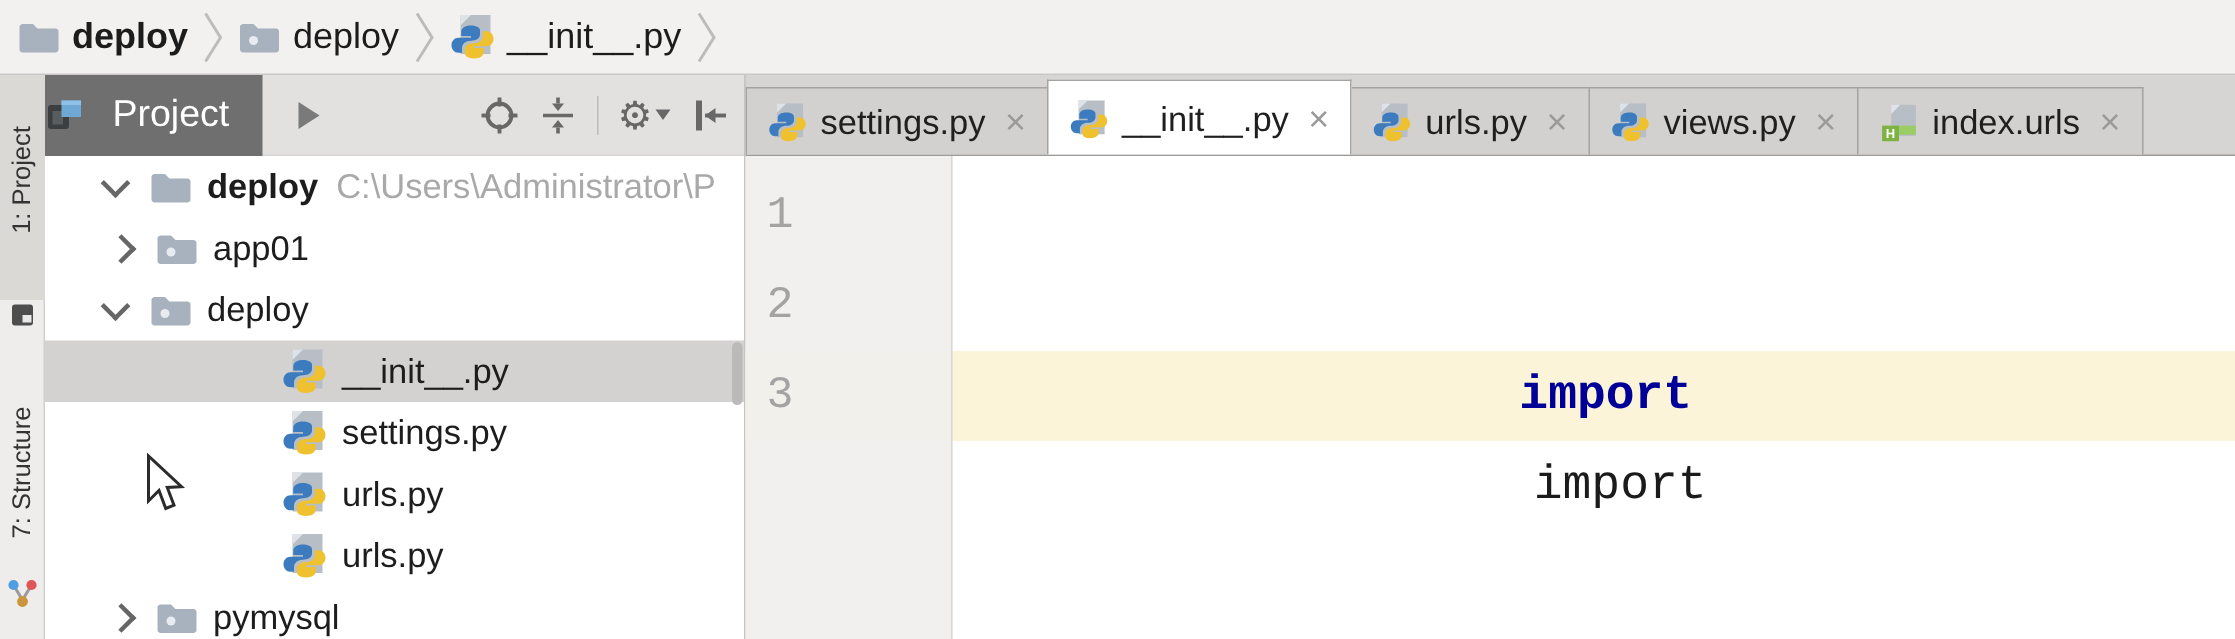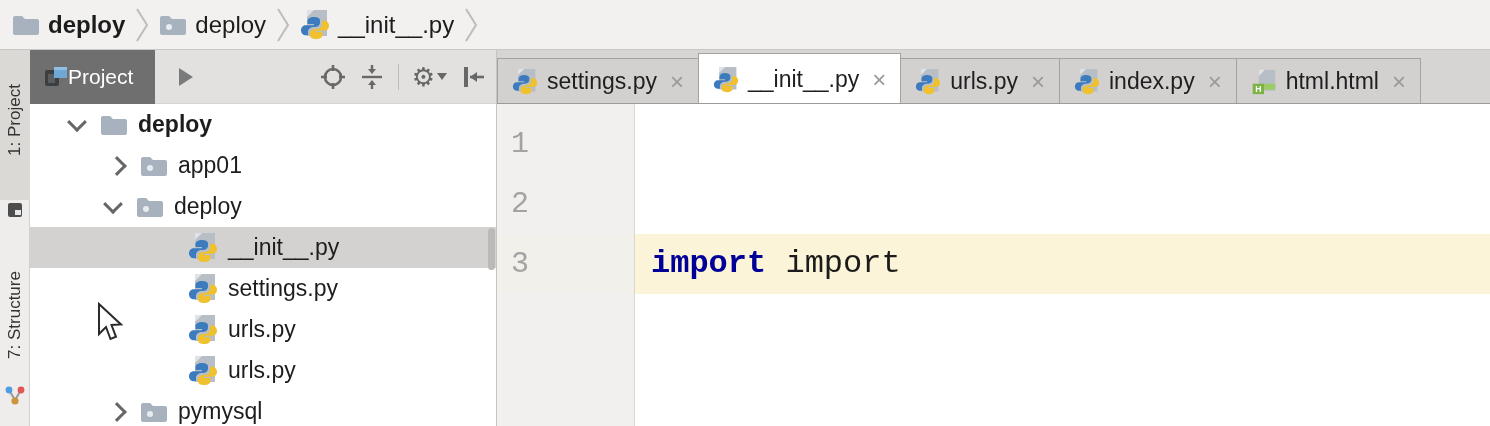--- a/index.html
+++ b/index.html
@@ -24,43 +24,43 @@
   .lbl-structure { top:265px; }
   .strip-icon { position:absolute; left:50%; transform:translateX(-50%); }
   .icon-projwin { top:152px; }
   .icon-structure { top:335px; }
 
   
   .project-panel { position:absolute; left:30px; top:50px; width:467px; height:376px;
     background:#fff; border-right:1px solid #c6c4c3; }
   .proj-header { position:relative; height:54px; background:#e3e1e0; border-bottom:1px solid #d6d4d3;
     display:flex; align-items:center; }
-  .proj-chip { height:54px; display:flex; align-items:center; gap:0; padding:0 22px 0 14px;
-    background:#6f6f6f; color:#fff; font-size:21px; }
+  .proj-chip { height:54px; display:flex; align-items:center; gap:20px; padding:0 22px 0 1px;
+    background:#6f6f6f; color:#fff; font-size:25px; }
   .play-btn { margin-left:24px; width:0; height:0; border-left:14px solid #7a7a7a;
     border-top:9px solid transparent; border-bottom:9px solid transparent; }
   .hdr-icons { margin-left:auto; display:flex; align-items:center; gap:13px; padding-right:10px; color:#686868; }
   .hdr-sep { width:1px; height:26px; background:#bdbbba; }
   .gear-wrap { display:flex; align-items:center; gap:2px; }
   .gear-glyph { font-size:26px; line-height:1; color:#676767; }
   .gear-caret { width:0; height:0; border-top:7px solid #676767; border-left:5px solid transparent; border-right:5px solid transparent; }
 
   .tree { position:relative; height:321px; overflow:hidden; background:#fff; }
   .tree-row { position:relative; height:41px; display:flex; align-items:center; font-size:23px; color:#1d1d1d; }
   .tree-row.selected { background:#d4d2d1; }
   .tree-row .label { white-space:nowrap; }
   .tree-row .label.bold { font-weight:bold; }
   .tree-path { margin-left:12px; color:#a9a9a9; white-space:nowrap; overflow:hidden; }
   .chev { width:14px; height:14px; border-right:3px solid #666; border-bottom:3px solid #666;
     flex:none; margin-right:16px; }
   .chev.right { transform:rotate(-45deg); margin-left:4px; }
   .chev.down { transform:rotate(45deg) translate(-2px,-2px); }
   .tree-icon { flex:none; margin-right:10px; display:flex; }
   .pad-root { padding-left:40px; }
-  .pad-l1 { padding-left:76px; }
+  .pad-l1 { padding-left:40px; }
   .pad-file { padding-left:158px; }
 
   .tree-scrollthumb { position:absolute; right:1px; top:124px; width:7px; height:42px;
     background:#bcbab9; border-radius:4px; }
   .mouse-cursor { position:absolute; left:66px; top:198px; }
 
   
   .editor-col { position:absolute; left:497px; top:50px; width:993px; height:376px; }
   .tab-bar { position:relative; height:54px; background:#d7d5d4; border-bottom:1px solid #9d9b9a;
     display:flex; overflow:hidden; }
@@ -74,21 +74,21 @@
 
   .editor-body { position:relative; height:322px; background:#fff; display:flex; }
   .caret-line { position:absolute; left:0; top:130px; width:993px; height:60px; background:#fcf4d8; z-index:1; }
   .gutter { position:relative; z-index:2; width:138px; background:rgba(240,239,237,0.92);
     border-right:1px solid #d8d6d4; padding:10px 0 0 14px;
     font-family:"Liberation Mono", monospace; font-size:30px; color:#a3a3a3; line-height:60px; }
   .gutter .lnum { height:60px; }
   .gutter .lnum.hl { background:transparent; }
   .code { position:relative; z-index:2; flex:1; padding:10px 0 0 16px;
     font-family:"Liberation Mono", monospace; font-size:32px; color:#1b1b1b; line-height:60px; white-space:pre; }
-  .code .line { height:60px; display:flex; align-items:center; }
+  .code .line { height:60px; display:flex; align-items:center;flex-direction:column; }
   .kw { color:#000099; font-weight:bold; }
 
   svg { display:block; }
 </style>
 </head>
 <body>
 
 <div id="app">
 
   <div class="breadcrumb-bar">
@@ -208,20 +208,21 @@
 
     <div class="tree">
       <div class="tree-row pad-root">
         <span class="chev down"></span>
         <span class="tree-icon">
           <svg width="28" height="22" viewBox="0 0 28 22">
               <path d="M1 4c0-1.1.9-2 2-2h7l3 3h12c1.1 0 2 .9 2 2v12c0 1.1-.9 2-2 2H3c-1.1 0-2-.9-2-2V4z" fill="#a7b2be"></path>
             </svg>
         </span>
         <span class="label bold">deploy</span>
+        <span class="tree-path">C:\Users\Administrator\P</span>
       </div>
       <div class="tree-row pad-l1">
         <span class="chev right"></span>
         <span class="tree-icon">
           <svg width="28" height="22" viewBox="0 0 28 22">
               <path d="M1 4c0-1.1.9-2 2-2h7l3 3h12c1.1 0 2 .9 2 2v12c0 1.1-.9 2-2 2H3c-1.1 0-2-.9-2-2V4z" fill="#a7b2be"></path>
               <circle cx="10" cy="13" r="3" fill="#e8ecf0"></circle>
             </svg>
         </span>
         <span class="label">app01</span>
@@ -340,34 +341,34 @@
       </div>
       <div class="tab">
         <span>
           <svg width="26" height="28" viewBox="0 0 30 32">
               <rect x="7" y="1" width="20" height="26" fill="#b7bec6"></rect>
               <path d="M7 1 L14 1 L7 8 Z" fill="#dfe3e7"></path>
               <path d="M14 8c-4 0-6.5 1.6-6.5 4.3V15h6.5v1.2H5.5C3 16.2 1 18.4 1 21.2s2 5 4.5 5H8v-3.1c0-3 2.5-5 6-5s6-1.6 6-4.3v-2.5C20 9.6 18 8 14 8z" fill="#3d7bbf"></path>
               <path d="M16 30c4 0 6.5-1.6 6.5-4.3V23H16v-1.2h8.5c2.5 0 4.5-2.2 4.5-5s-2-5-4.5-5H22v3.1c0 3-2.5 5-6 5s-6 1.6-6 4.3v2.5C10 28.4 12 30 16 30z" fill="#efc12f"></path>
             </svg>
         </span>
-        <span>index.py</span>
+        <span>views.py</span>
         <span class="close">×</span>
       </div>
       <div class="tab">
         <span>
           <svg width="26" height="28" viewBox="0 0 30 32">
               <rect x="9" y="2" width="19" height="24" fill="#b7bec6"></rect>
               <path d="M9 2 L16 2 L9 9 Z" fill="#dfe3e7"></path>
               <rect x="2" y="18" width="13" height="12" fill="#7cb342"></rect>
               <text x="8.5" y="27.5" font-size="10" font-family="Liberation Sans, sans-serif" font-weight="bold" fill="#fff" text-anchor="middle">H</text>
               <rect x="15" y="18" width="13" height="7" fill="#9ccc65"></rect>
             </svg>
         </span>
-        <span>html.html</span>
+        <span>index.urls</span>
         <span class="close">×</span>
       </div>
     </div>
 
     <div class="editor-body">
       <div class="caret-line"></div>
       <div class="gutter">
         <div class="lnum">1</div>
         <div class="lnum">2</div>
         <div class="lnum hl">3</div>

